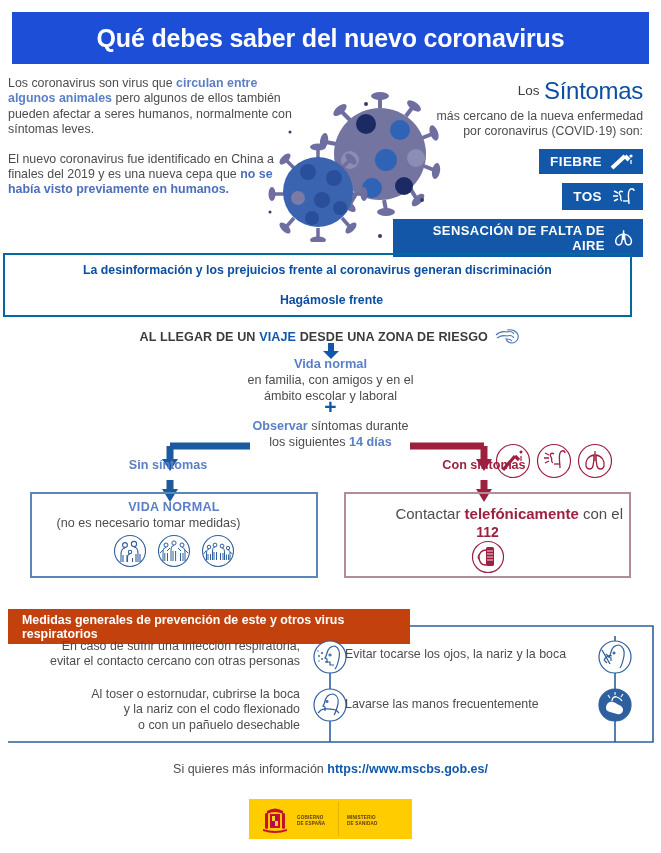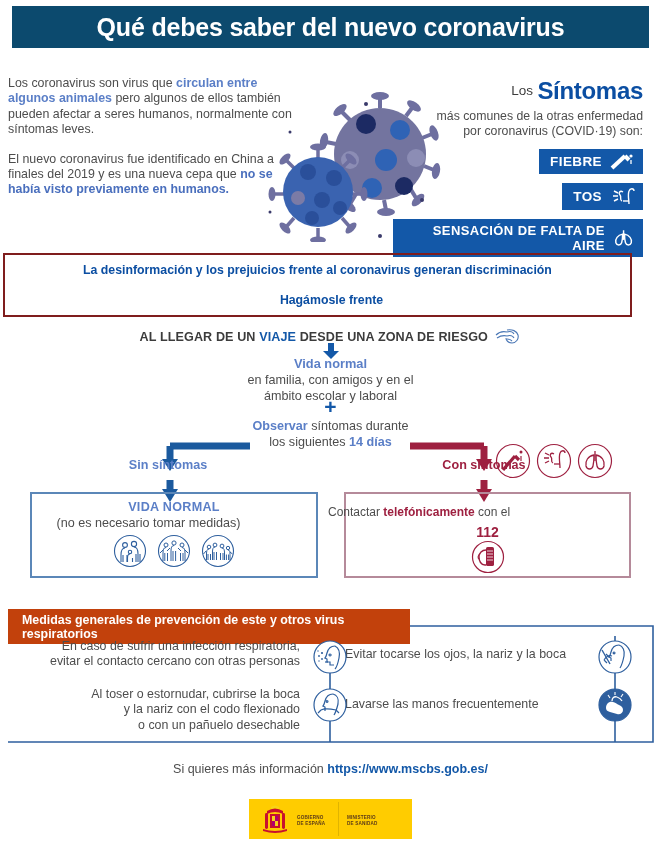--- a/index.html
+++ b/index.html
@@ -5,54 +5,54 @@
   html,body{margin:0;padding:0;background:#ffffff;}
   body{
     width:661px;height:853px;position:relative;overflow:hidden;
     font-family:"Liberation Sans","DejaVu Sans",sans-serif;
     color:#4a4a4a;
   }
   .abs{position:absolute;}
 
   
   #header-bar{
-    left:12px;top:6px;width:637px;height:42px;
-    background:#0c4a6e;
+    left:12px;top:12px;width:637px;height:52px;
+    background:#1d4ed8;
     display:flex;align-items:center;justify-content:center;
   }
   #header-title{
     color:#ffffff;font-size:25px;font-weight:bold;letter-spacing:-0.2px;
     white-space:nowrap;
   }
 
   
   #intro-block{left:8px;top:76px;width:300px;}
   #intro-block p{margin:0 0 14px 0;font-size:12.4px;line-height:15.4px;color:#4d4d4d;}
   .hl-blue{color:#5b7fc7;font-weight:bold;}
   .hl-blue2{color:#4a6fbd;font-weight:bold;}
 
   
   #symptoms-block{right:18px;top:76px;width:250px;text-align:right;}
   #sym-los{font-size:13.5px;color:#3c3c3c;vertical-align:middle;}
-  #sym-word{font-size:24px;font-weight:bold;color:#0b4ea2;vertical-align:middle;letter-spacing:-0.3px;}
+  #sym-word{font-size:24px;font-weight:normal;color:#0b4ea2;vertical-align:middle;letter-spacing:-0.3px;}
   #sym-sub{font-size:12.3px;color:#4d4d4d;line-height:15.5px;margin-top:4px;}
   .sym-chip{
     background:#1358a8;color:#fff;font-weight:bold;
     display:inline-flex;align-items:center;gap:7px;
     padding:4px 8px 4px 11px;font-size:13.5px;letter-spacing:0.4px;
     margin-top:9px;
   }
   .sym-chip.small{font-size:13px;}
   .chip-row{display:flex;justify-content:flex-end;align-items:flex-end;}
   .chip-ico{display:block;}
 
   
   #disinfo-box{
     left:3px;top:253px;width:629px;height:64px;
-    border:2px solid #7f1d1d;box-sizing:border-box;
+    border:2px solid #0369a1;box-sizing:border-box;
     display:flex;flex-direction:column;align-items:center;justify-content:center;
   }
   #disinfo-line1{font-size:12.3px;font-weight:bold;color:#0b4ea2;}
   #disinfo-line2{font-size:12.3px;font-weight:bold;color:#0b4ea2;margin-top:16px;padding-left:28px;}
 
   
   #flow-title{left:0;top:326px;width:661px;text-align:center;}
   #flow-title .t{font-size:12.6px;font-weight:bold;color:#3c3c3c;letter-spacing:0.1px;}
   #flow-title .v{color:#1358a8;}
   #vida-normal{left:0;top:356px;width:661px;text-align:center;font-size:12.8px;font-weight:bold;color:#5b7fc7;}
@@ -72,21 +72,21 @@
     left:30px;top:492px;width:288px;height:86px;
     border:2px solid #5b87b8;box-sizing:border-box;
   }
   #right-box{
     left:344px;top:492px;width:287px;height:86px;
     border:2px solid #b58a9a;box-sizing:border-box;
   }
   #vida-normal-cap{left:30px;top:500px;width:288px;text-align:center;font-size:12.6px;font-weight:bold;color:#5b7fc7;letter-spacing:0.3px;}
   #vida-normal-note{left:30px;top:516px;width:237px;text-align:center;font-size:12.6px;color:#4d4d4d;}
   #left-icons{left:30px;top:534px;width:288px;display:flex;justify-content:center;gap:10px;}
-  #contactar{left:328px;top:505px;width:287px;text-align:left;font-size:12px;color:#4d4d4d;}
+  #contactar{left:336px;top:505px;width:287px;text-align:right;font-size:15px;color:#4d4d4d;}
   #contactar b{color:#9e2040;}
   #num112{left:344px;top:524px;width:287px;text-align:center;font-size:14px;font-weight:bold;color:#9e2040;}
   #right-icon{left:344px;top:540px;width:287px;display:flex;justify-content:center;}
   #red-icons{left:495px;top:443px;display:flex;gap:5px;}
 
   
   #prev-bar{
     left:8px;top:609px;width:402px;height:35px;background:#c2410c;
     display:flex;align-items:center;
   }
@@ -199,21 +199,21 @@
   <p><span>Los coronavirus son virus que </span><span class="hl-blue">circulan entre algunos animales</span><span> pero algunos de ellos también pueden afectar a seres humanos, normalmente con síntomas leves.</span></p>
   <p><span>El nuevo coronavirus fue identificado en China a finales del 2019 y es una nueva cepa que </span><span class="hl-blue2">no se había visto previamente en humanos.</span></p>
 </div>
 
 <div class="abs" id="symptoms-block">
   <div style="line-height:28px;">
     <span id="sym-los">Los</span>
     <span id="sym-word">Síntomas</span>
   </div>
   <div id="sym-sub">
-    <div>más comunes de la otras enfermedad</div>
+    <div>más cercano de la nueva enfermedad</div>
     <div>por coronavirus (COVID·19) son:</div>
   </div>
 
   <div class="chip-row">
     <div class="sym-chip">
       <span>FIEBRE</span>
       <svg class="chip-ico" width="26" height="17" viewBox="0 0 26 17">
         <g stroke="#fff" stroke-width="1.4" fill="none">
           <path d="M3,15 L16,3" stroke-width="4"></path>
           <path d="M16,3 L20,7" stroke-width="4"></path>

